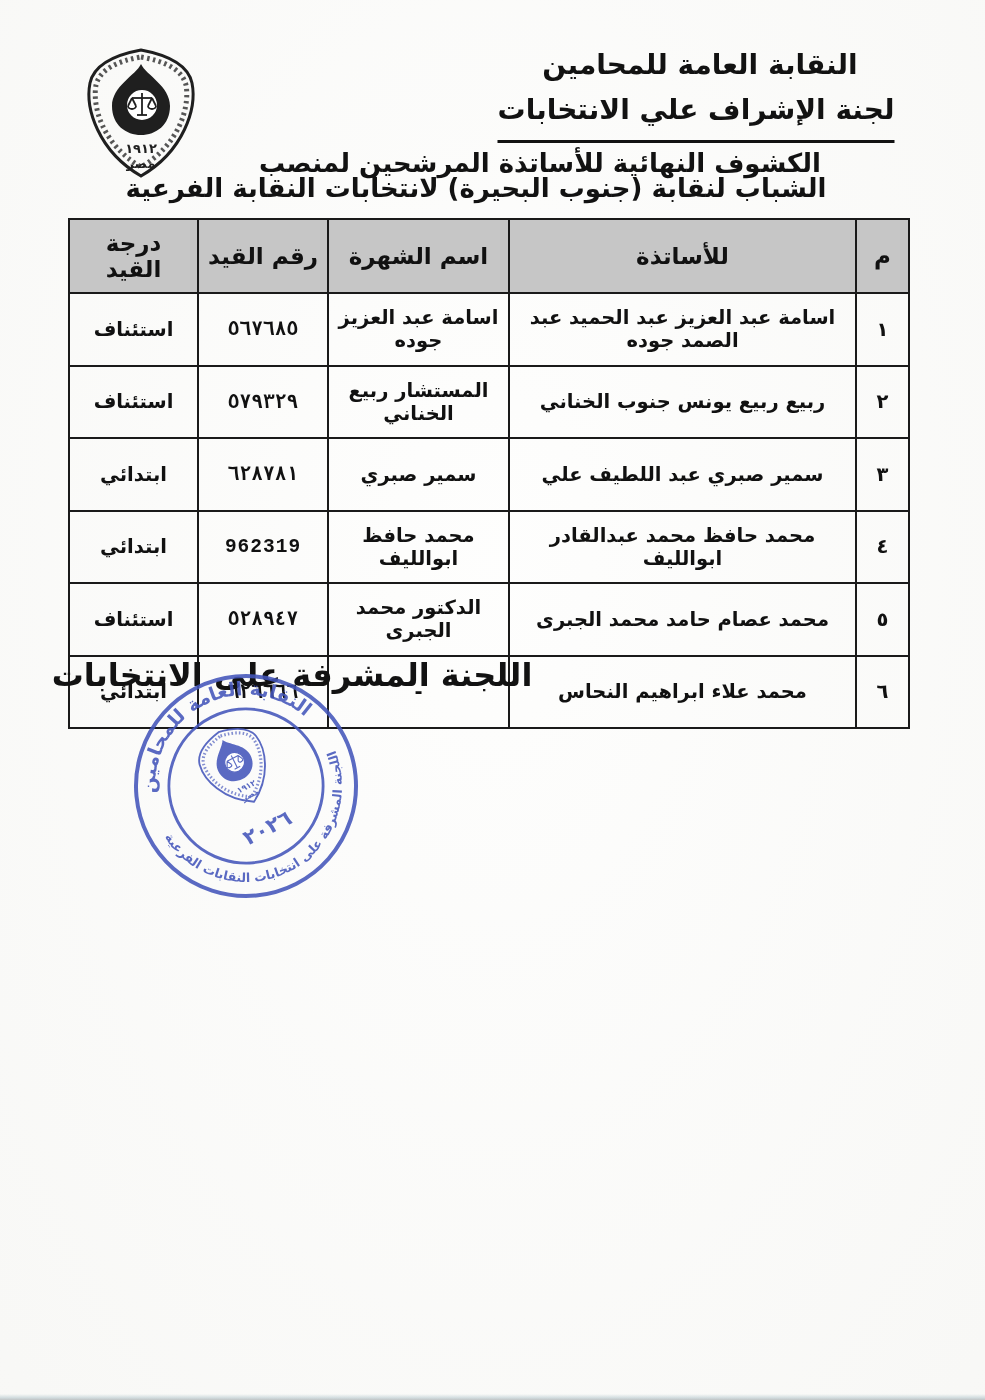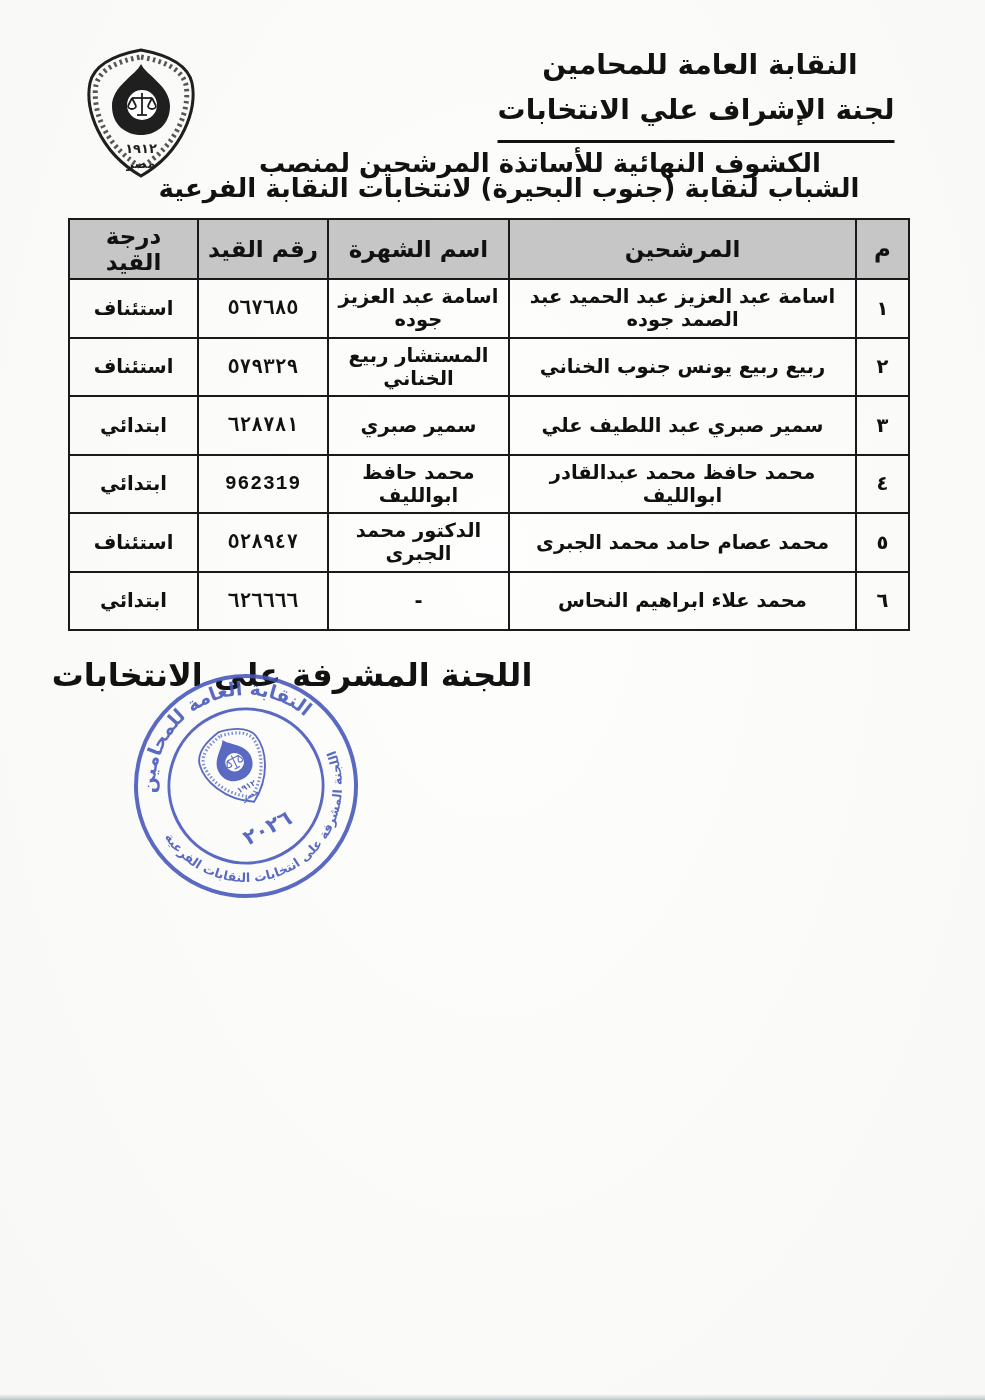--- a/index.html
+++ b/index.html
@@ -14,30 +14,30 @@
   .scan-bottom-edge{position:absolute;left:0;right:0;bottom:0;height:6px;
     background:linear-gradient(to bottom, rgba(0,0,0,0), rgba(140,170,180,.35) 60%, rgba(120,130,135,.45));}
 
   
   .logo{position:absolute;left:80px;top:42px;width:122px;height:148px;color:#1f1f1f;}
   .hline{position:absolute;white-space:nowrap;font-weight:bold;color:#121212;direction:rtl;}
   .h1{top:48px;left:700px;transform:translateX(-50%);font-size:28px;}
   .h2{top:93px;left:696px;transform:translateX(-50%);font-size:28px;
       border-bottom:3px solid #121212;padding-bottom:14px;}
   .h3{top:148px;left:540px;transform:translateX(-50%);font-size:26px;}
-  .h4{top:173px;left:476px;transform:translateX(-50%);font-size:26px;margin-left:33px;}
+  .h4{top:173px;left:476px;transform:translateX(-50%);font-size:26px;}
 
   
   table.roster{
     position:absolute;left:68px;top:218px;width:840px;
     border-collapse:collapse;direction:rtl;table-layout:fixed;
   }
   table.roster th, table.roster td{
     border:2.5px solid #1a1a1a;text-align:center;vertical-align:middle;
-    font-weight:bold;color:#111;padding:3px 4px;overflow:hidden;
+    font-weight:bold;color:#111;padding:10px 4px;overflow:hidden;
   }
   table.roster th{background:#c6c6c6;height:50px;font-size:23px;}
   table.roster td{height:50.5px;font-size:19.5px;}
   col.c-num{width:53px;}
   col.c-name{width:347px;}
   col.c-known{width:181px;}
   col.c-reg{width:130px;}
   col.c-deg{width:129px;}
   td.cell-reg{font-size:21px;letter-spacing:1px;font-family:Liberation Mono, monospace;}
   td.cell-deg{font-size:21px;margin-left:35px;}
@@ -90,21 +90,21 @@
   <colgroup>
     <col class="c-num">
       <col class="c-name">
       <col class="c-known">
       <col class="c-reg">
       <col class="c-deg">
   </colgroup>
   <thead>
     <tr>
       <th>م</th>
-      <th>المرشحين</th>
+      <th>للأساتذة</th>
       <th>اسم الشهرة</th>
       <th>رقم القيد</th>
       <th>درجة القيد</th>
     </tr>
   </thead>
   <tbody>
     <tr>
       <td>١</td>
       <td>اسامة عبد العزيز عبد الحميد عبد الصمد جوده</td>
       <td>اسامة عبد العزيز جوده</td>

